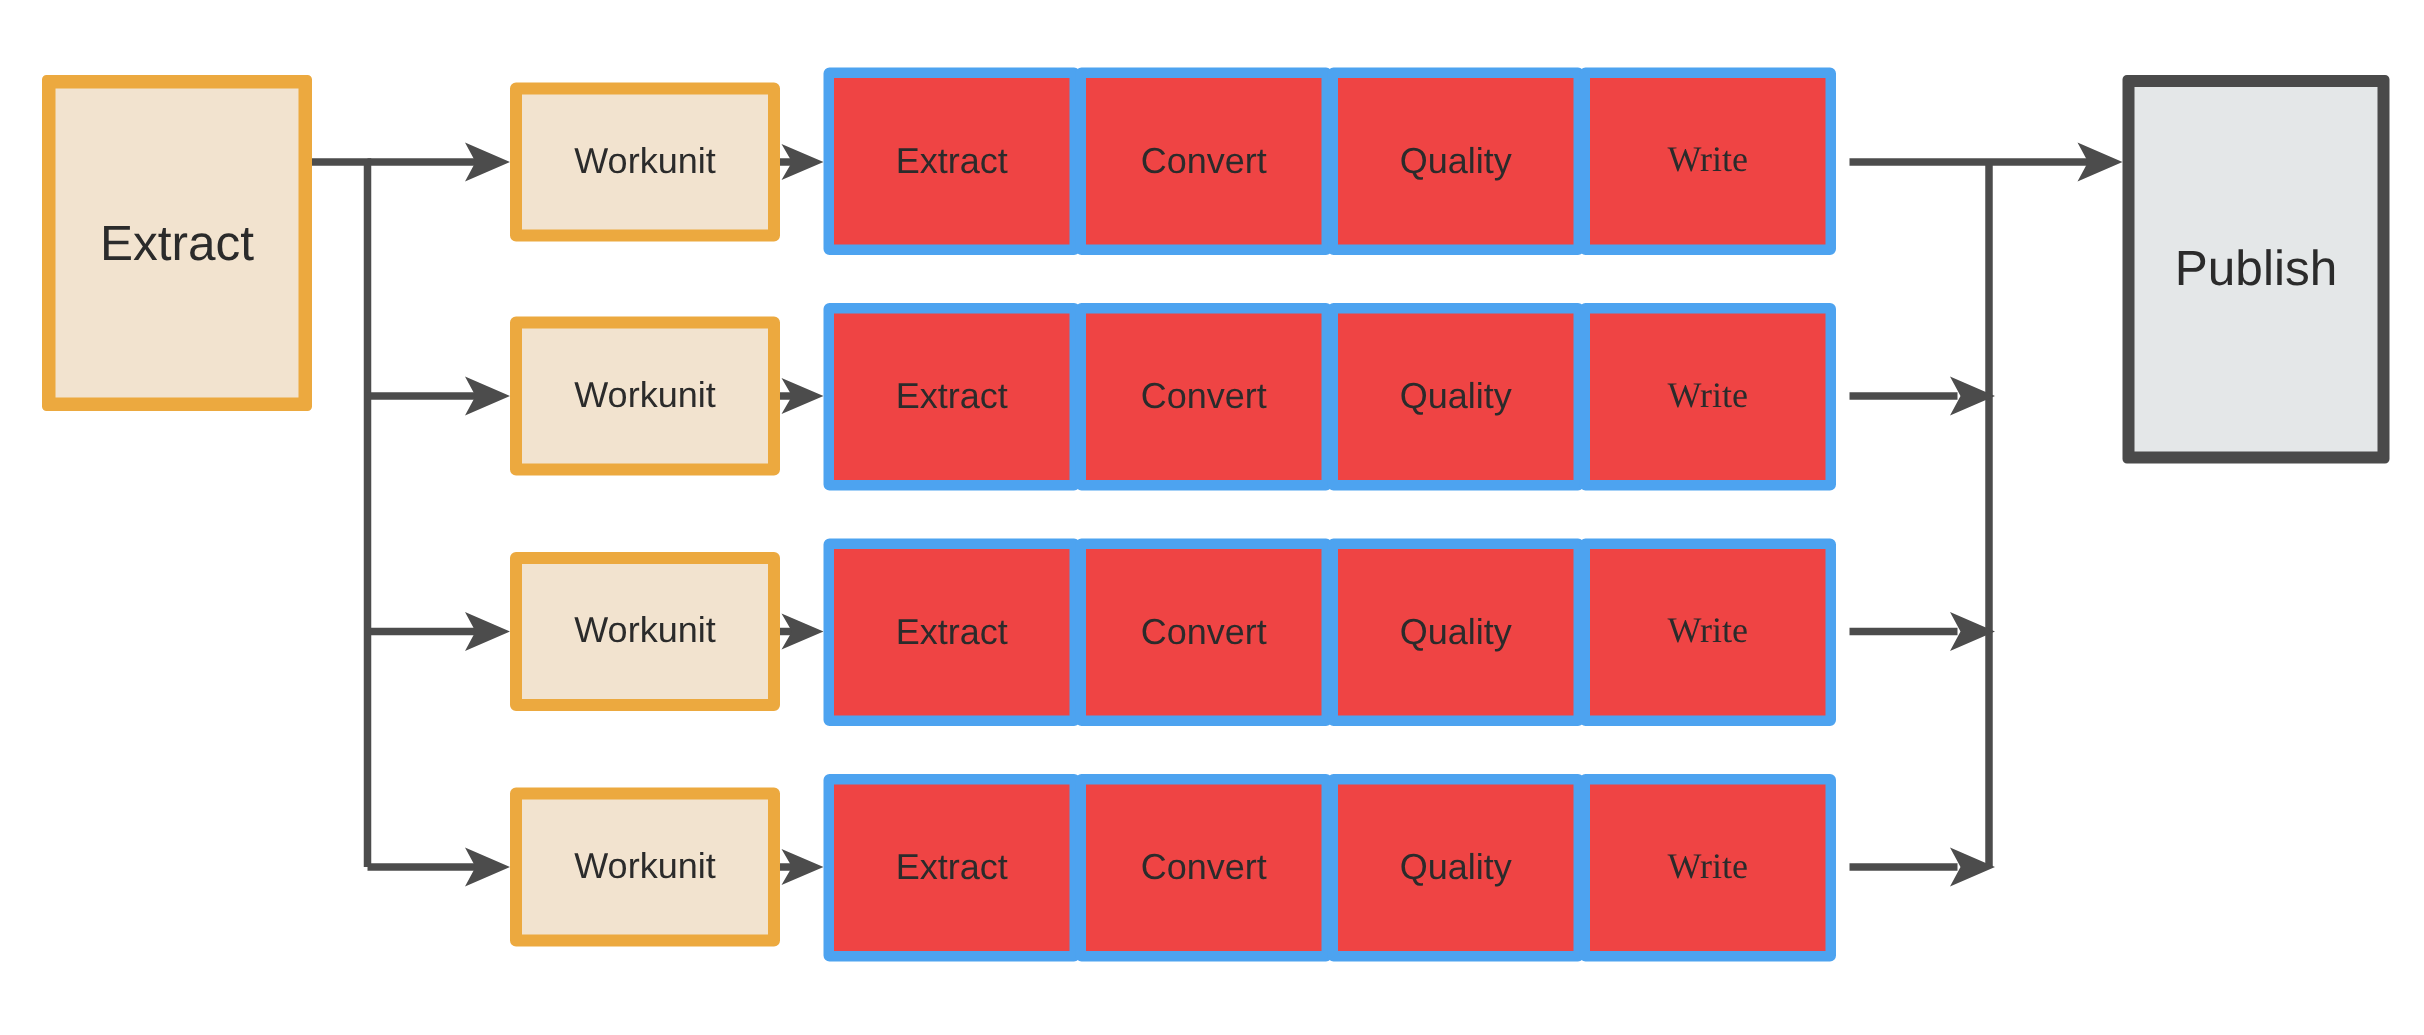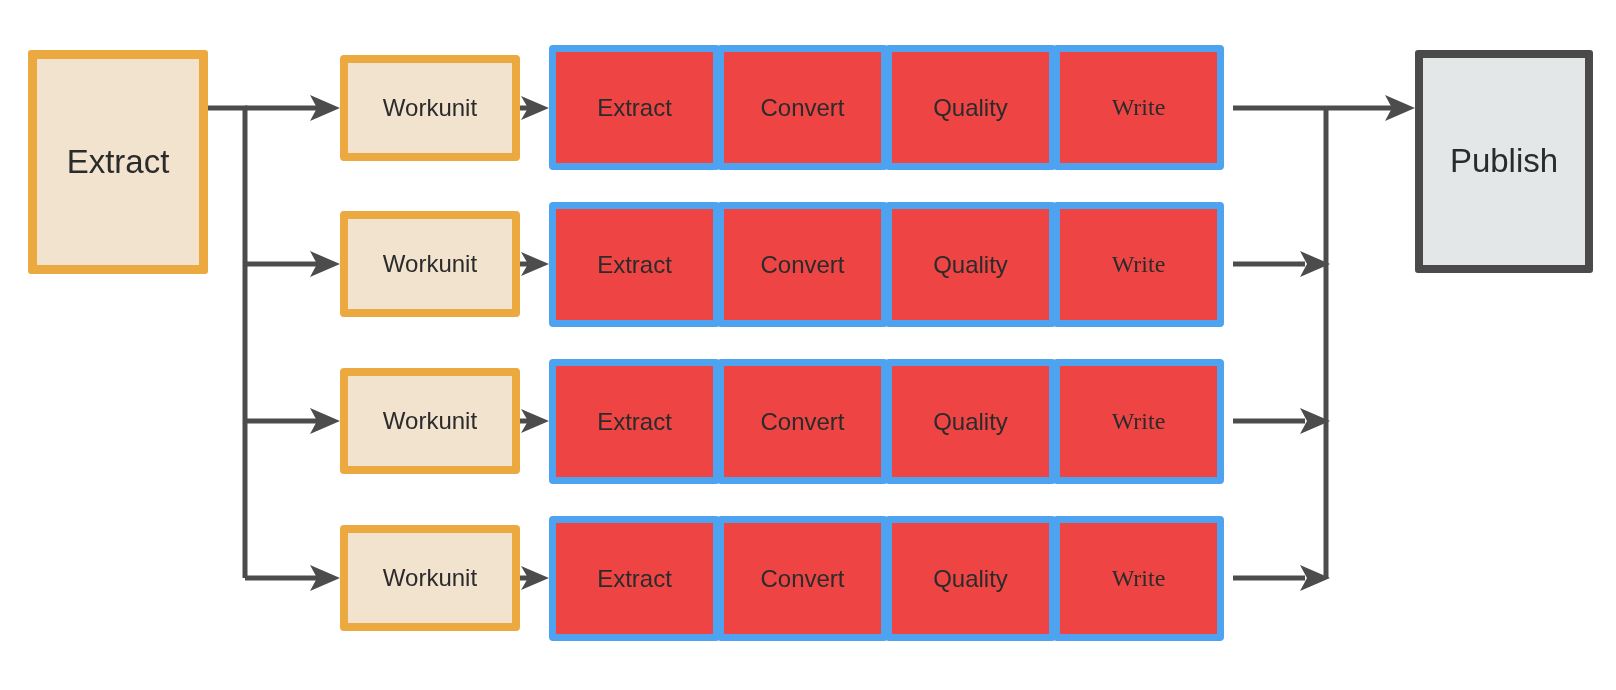--- a/index.html
+++ b/index.html
@@ -38,21 +38,21 @@
     height: 224px;
     background: #f2e3cf;
     border: 9px solid #eca93f;
     border-radius: 3px;
     font-size: 33px;
   }
   .publish-node {
     left: 1415px;
     top: 50px;
     width: 178px;
-    height: 223px;
+    height: 259px;
     background: #e4e7e8;
     border: 8px solid #4a4a4a;
     border-radius: 3px;
     font-size: 33px;
   }
   .workunit-node {
     left: 340px;
     width: 180px;
     height: 106px;
     background: #f2e3cf;

